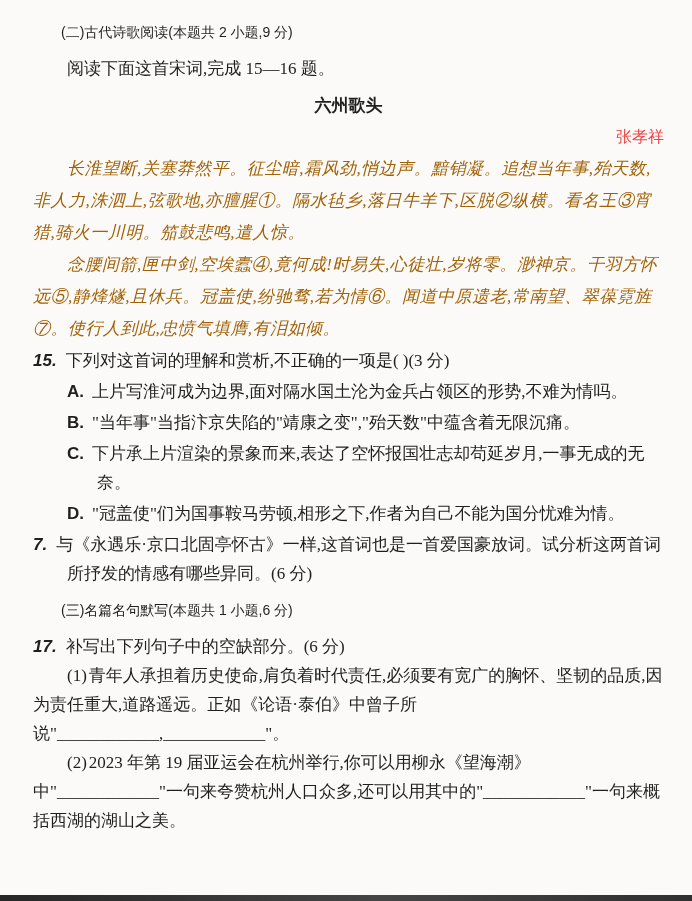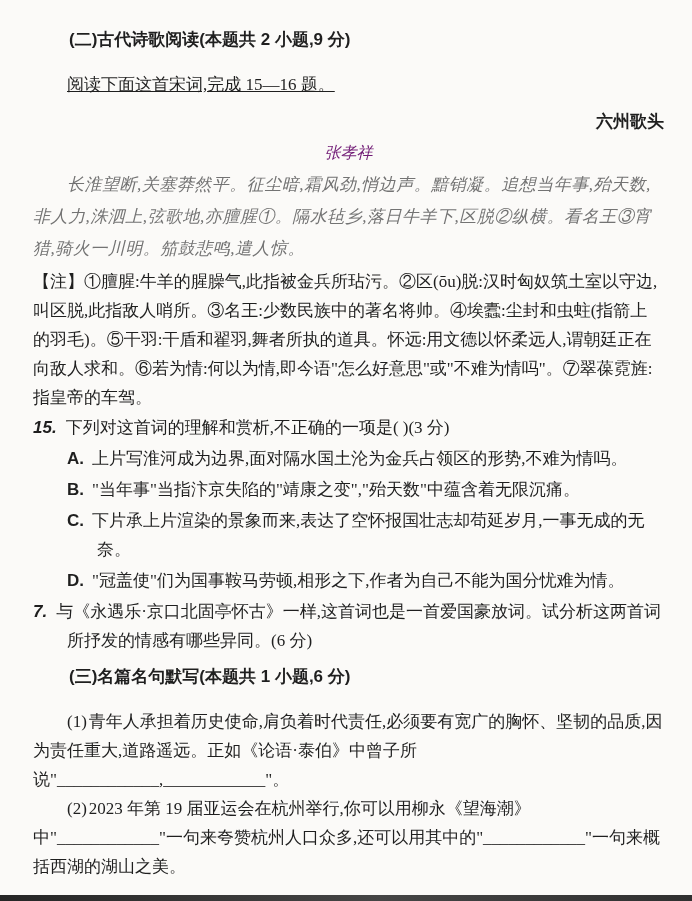--- a/index.html
+++ b/index.html
@@ -9,58 +9,56 @@
     color: #1f1f1f;
     font-family: "Liberation Serif", "DejaVu Serif", serif;
     font-size: 17px;
     position: relative;
     overflow: hidden;
   }
   .page { padding: 10px 28px 0 33px; }
 
   .sec-heading {
     font-family: "Liberation Sans", "DejaVu Sans", sans-serif;
-    font-weight: bold;
-    font-size: 17px;
+    font-weight: normal;
+    font-size: 14px;
     line-height: 28px;
     padding-left: 20px;
-    margin: 16px;
+    margin: 8px;
   }
   .sec-heading.third { margin-top: 8px; }
 
   .intro {
     margin: 2px 0 0;
     line-height: 29px;
     text-indent: 2em;
-    text-decoration: underline;
   }
 
   .poem-title {
-    text-align: right;
+    text-align: center;
     font-family: "Liberation Sans", "DejaVu Sans", sans-serif;
     font-weight: bold;
     font-size: 17px;
     line-height: 26px;
     margin: 10px 0 0;
   }
   .poem-author {
-    text-align: center;
-    font-style: italic;
-    color: #701a75;
+    text-align: right;
+    color: #ef4444;
     font-size: 16px;
     line-height: 24px;
     margin: 6px 0 0;
   }
 
   .poem {
     margin: 4px 0 0;
     line-height: 32px;
     text-indent: 2em;
     font-style: italic;
-    color: #737373;
+    color: #a16207;
     letter-spacing: 0.5px;
   }
   .poem.second { margin-top: 0; }
 
   .notes {
     margin: 2px 0 0;
     line-height: 29px;
   }
 
   .question {
@@ -110,22 +108,22 @@
   <p class="sec-heading">(二)古代诗歌阅读(本题共 2 小题,9 分)</p>
 
   <p class="intro">阅读下面这首宋词,完成 15—16 题。</p>
 
   <p class="poem-title">六州歌头</p>
 
   <p class="poem-author">张孝祥</p>
 
   <p class="poem">长淮望断,关塞莽然平。征尘暗,霜风劲,悄边声。黯销凝。追想当年事,殆天数,非人力,洙泗上,弦歌地,亦膻腥①。隔水毡乡,落日牛羊下,区脱②纵横。看名王③宵猎,骑火一川明。笳鼓悲鸣,遣人惊。</p>
 
+  <p class="poem second">念腰间箭,匣中剑,空埃蠹④,竟何成!时易失,心徒壮,岁将零。渺神京。干羽方怀远⑤,静烽燧,且休兵。冠盖使,纷驰骛,若为情⑥。闻道中原遗老,常南望、翠葆霓旌⑦。使行人到此,忠愤气填膺,有泪如倾。</p>
 
-  <p class="notes">【注】①膻腥:牛羊的腥臊气,此指被金兵所玷污。②区(ōu)脱:汉时匈奴筑土室以守边,叫区脱,此指敌人哨所。③名王:少数民族中的著名将帅。④埃蠹:尘封和虫蛀(指箭上的羽毛)。⑤干羽:干盾和翟羽,舞者所执的道具。怀远:用文德以怀柔远人,谓朝廷正在向敌人求和。⑥若为情:何以为情,即今语"怎么好意思"或"不难为情吗"。⑦翠葆霓旌:指皇帝的车驾。</p>
 
   <p class="question">
     <span class="qnum">15.</span><span>下列对这首词的理解和赏析,不正确的一项是(      )(3 分)</span>
   </p>
 
   <p class="option">
     <span class="opt-label">A.</span><span>上片写淮河成为边界,面对隔水国土沦为金兵占领区的形势,不难为情吗。</span>
   </p>
   <p class="option">
     <span class="opt-label">B.</span><span>"当年事"当指汴京失陷的"靖康之变","殆天数"中蕴含着无限沉痛。</span>
@@ -136,20 +134,23 @@
   <p class="option">
     <span class="opt-label">D.</span><span>"冠盖使"们为国事鞍马劳顿,相形之下,作者为自己不能为国分忧难为情。</span>
   </p>
 
   <p class="question">
     <span class="qnum">7.</span><span>与《永遇乐·京口北固亭怀古》一样,这首词也是一首爱国豪放词。试分析这两首词所抒发的情感有哪些异同。(6 分)</span>
   </p>
 
   <p class="sec-heading third">(三)名篇名句默写(本题共 1 小题,6 分)</p>
 
+  <p class="question">
+    <span class="qnum">17.</span><span>补写出下列句子中的空缺部分。(6 分)</span>
+  </p>
 
   <p class="fill-item">
     <span class="fill-label">(1)</span><span>青年人承担着历史使命,肩负着时代责任,必须要有宽广的胸怀、坚韧的品质,因为责任重大,道路遥远。正如《论语·泰伯》中曾子所说"____________,____________"。</span>
   </p>
   <p class="fill-item">
     <span class="fill-label">(2)</span><span>2023 年第 19 届亚运会在杭州举行,你可以用柳永《望海潮》中"____________"一句来夸赞杭州人口众多,还可以用其中的"____________"一句来概括西湖的湖山之美。</span>
   </p>
 
 </div>
 

